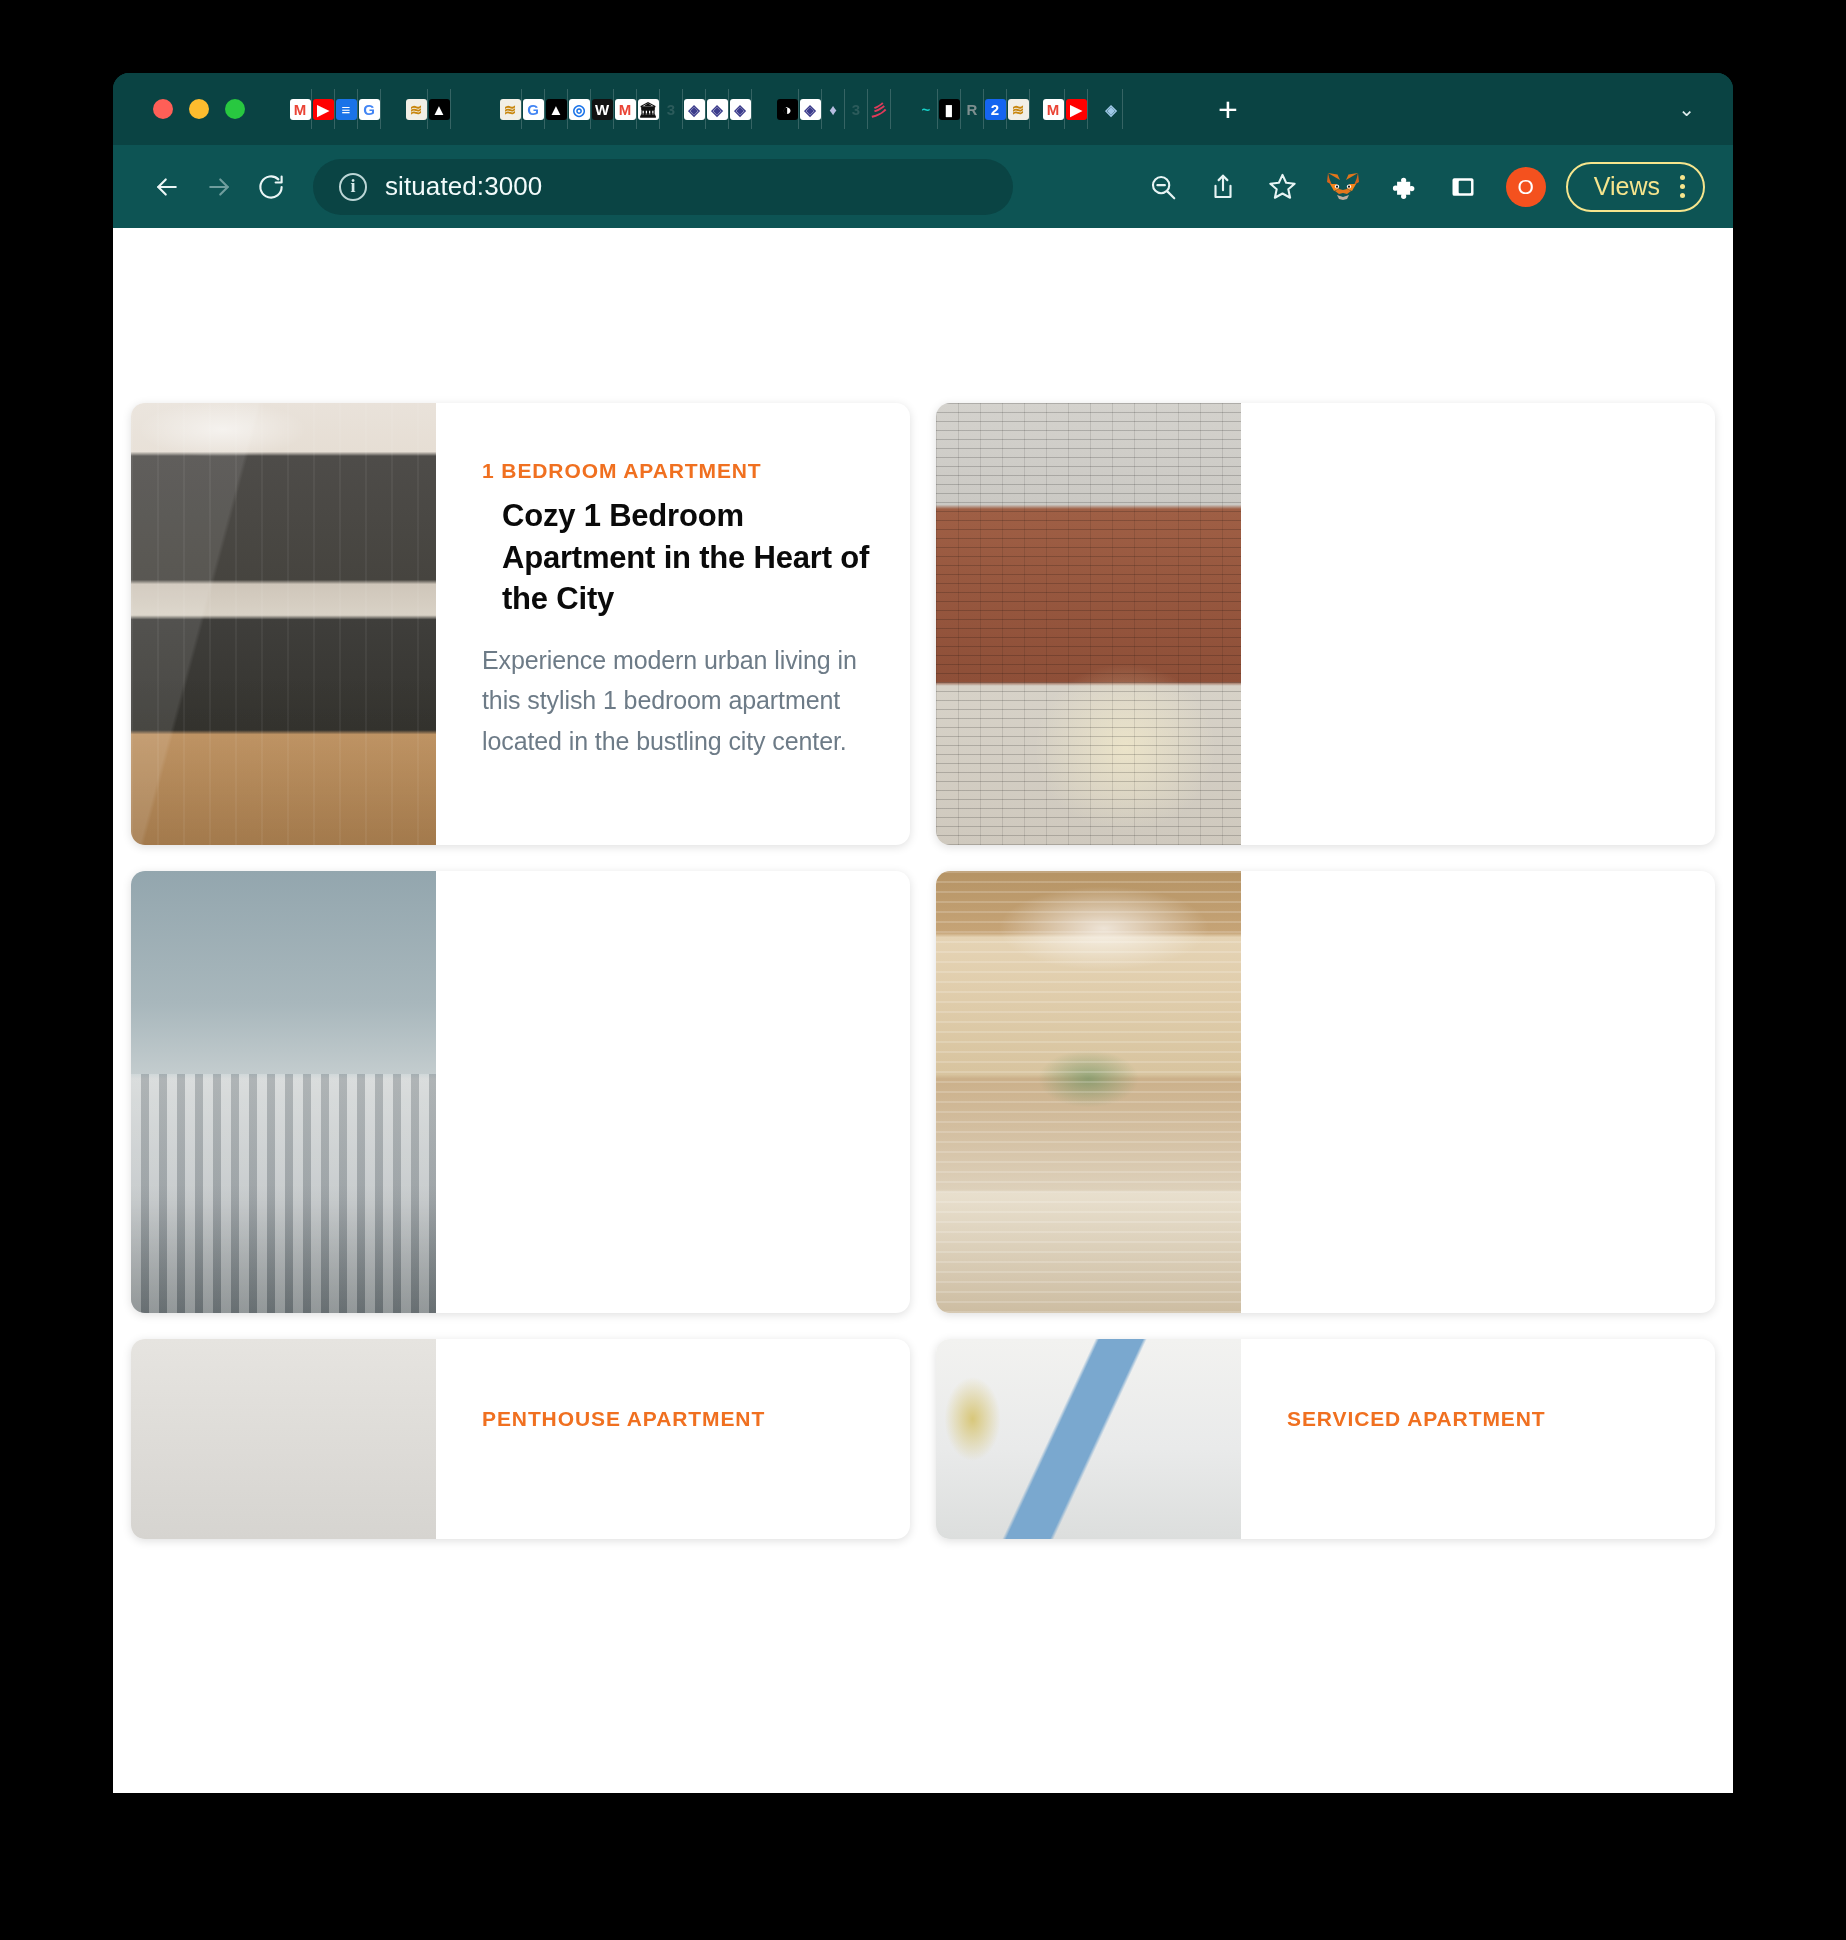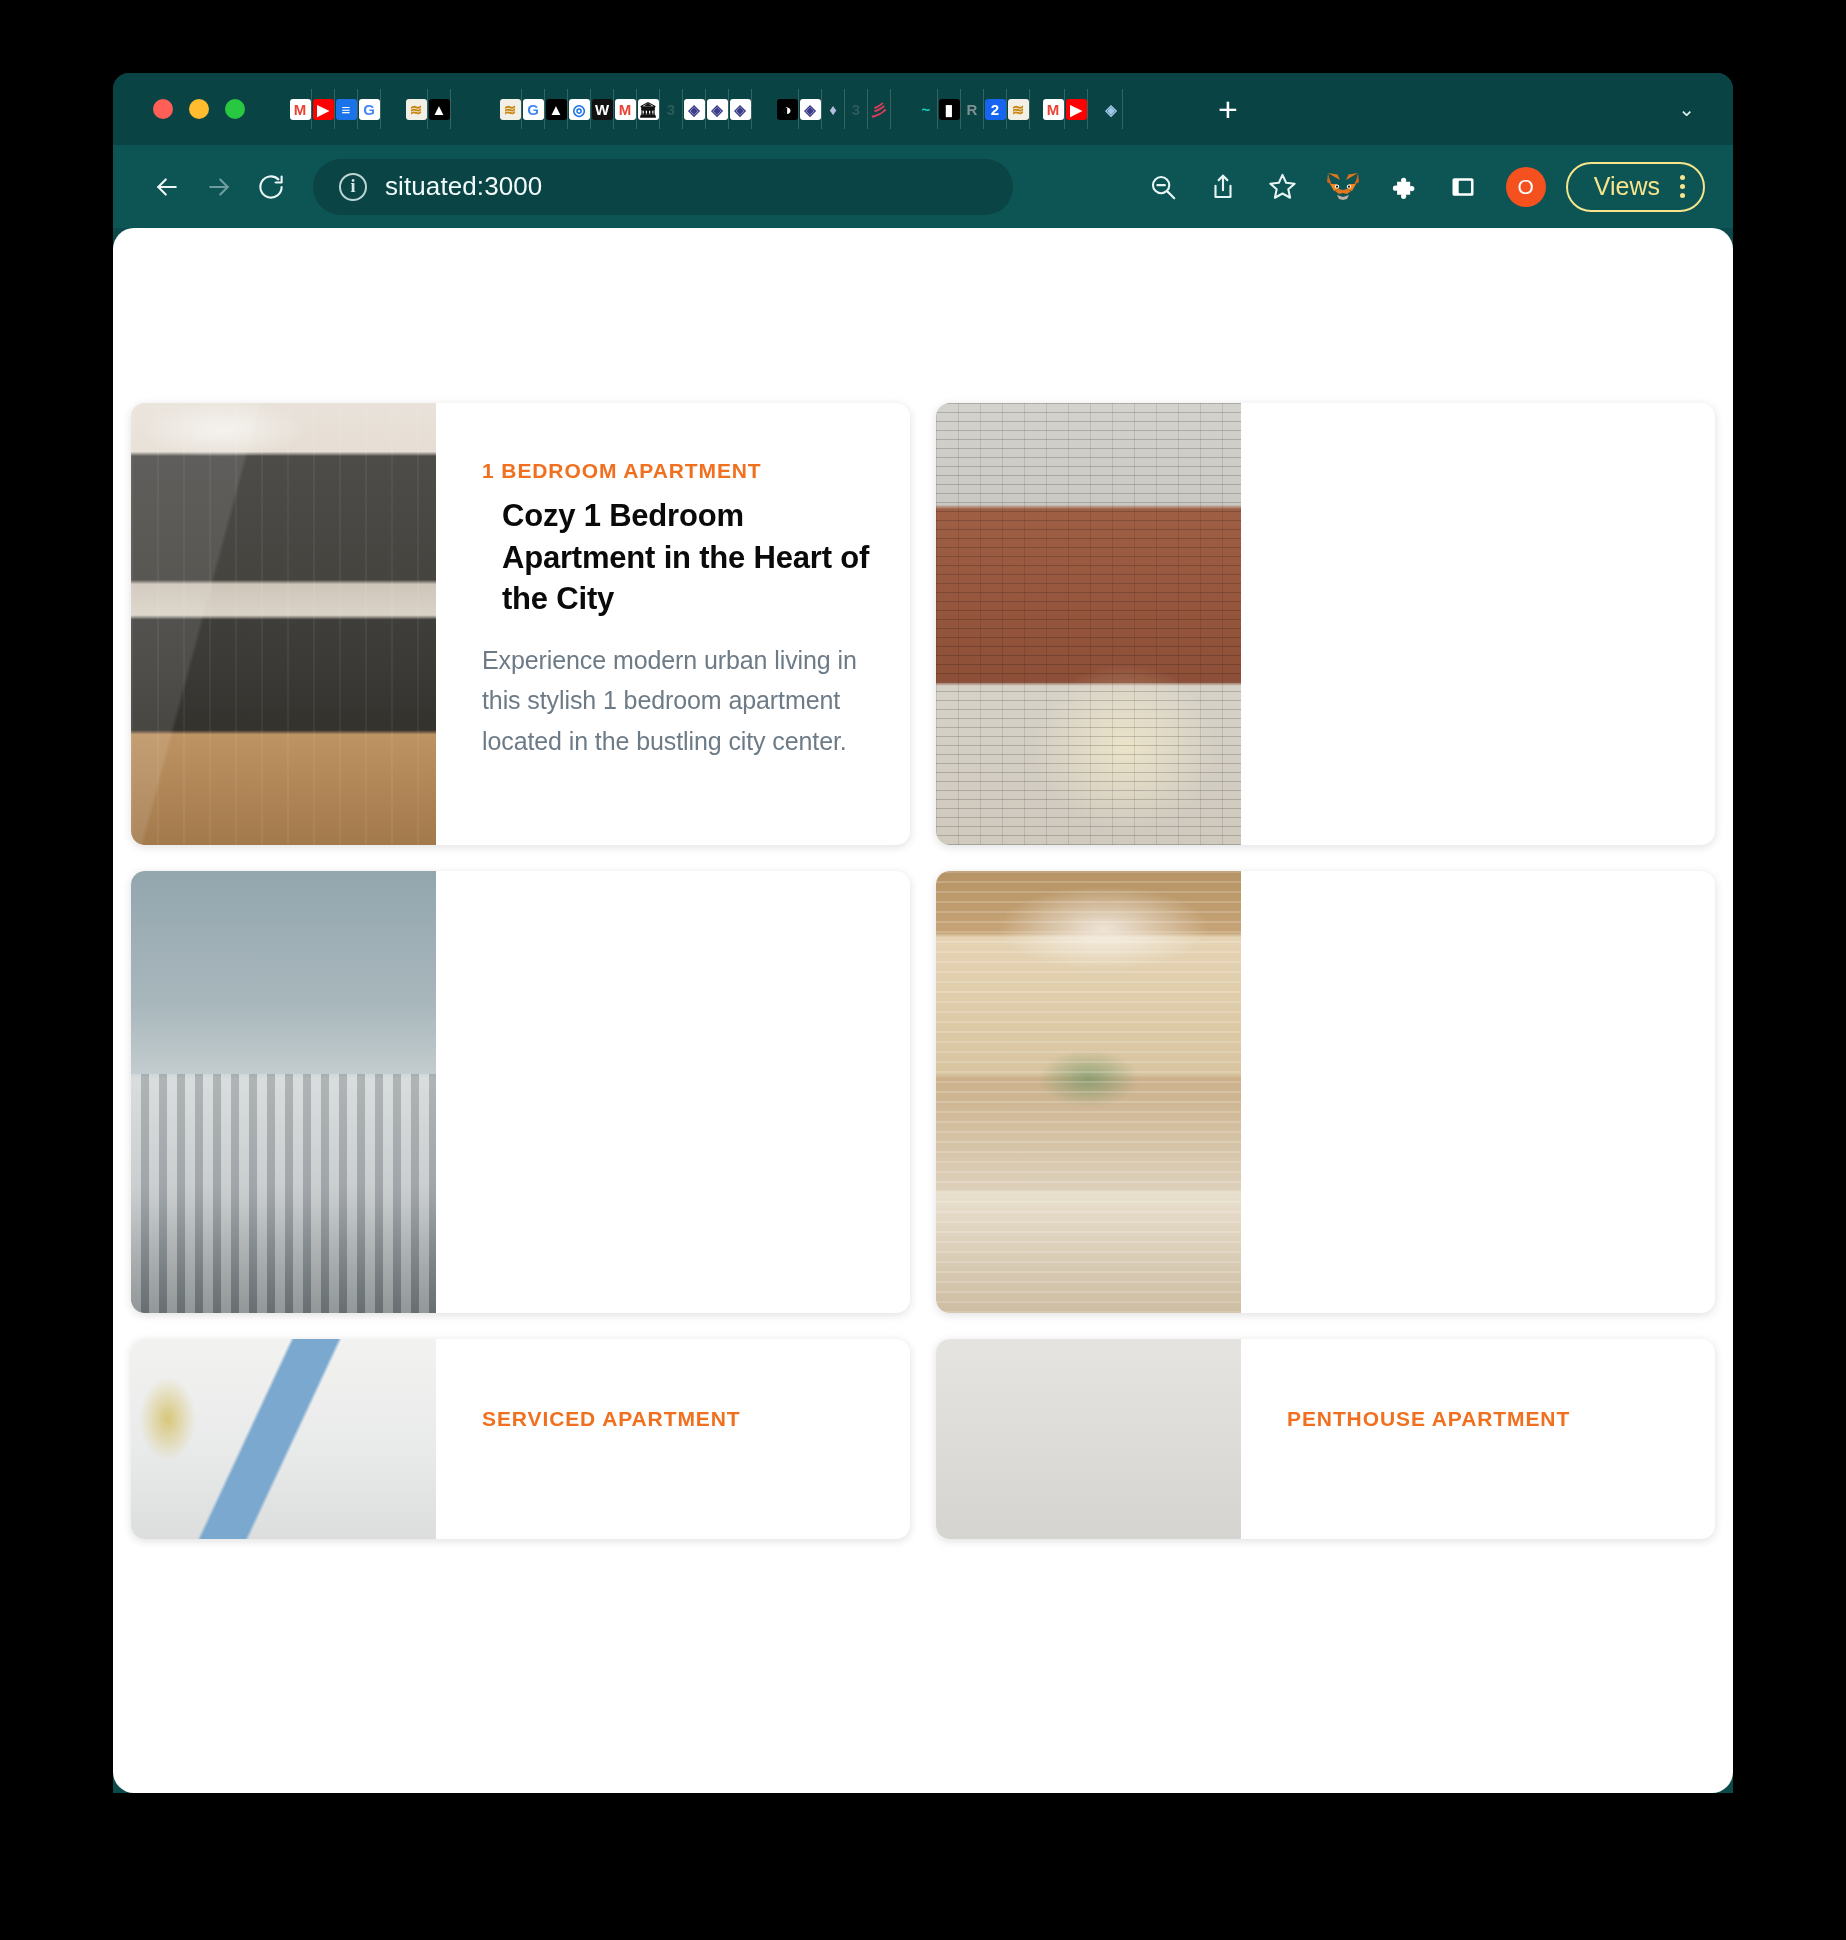--- a/index.html
+++ b/index.html
@@ -133,21 +133,20 @@
   }
   .kebab { display: flex; flex-direction: column; gap: 4px; }
   .kebab i { width: 5px; height: 5px; border-radius: 50%; background: #f6e58d; display: block; }
 
   
   #page {
     flex: 1 1 auto;
     background: #ffffff;
     overflow: hidden;
     position: relative;
-    border-radius: 21px;
   }
   #cards-grid {
     position: absolute;
     left: 0; top: 0; right: 0;
     padding: 175px 18px 0 18px;
     display: grid;
     grid-template-columns: 1fr 1fr;
     gap: 26px 26px;
   }
 
@@ -504,26 +503,26 @@
         <div class="card">
           <div class="card-media img-brick"></div>
         </div>
         <div class="card">
           <div class="card-media img-building"></div>
         </div>
         <div class="card">
           <div class="card-media img-loft"></div>
         </div>
         <div class="card partial">
+          <div class="card-media img-penthouse"></div>
+          <div class="card-body">
+            <div class="card-kicker">PENTHOUSE APARTMENT</div>
+          </div>
+        </div>
+        <div class="card partial">
           <div class="card-media img-serviced"></div>
           <div class="card-body">
             <div class="card-kicker">SERVICED APARTMENT</div>
           </div>
         </div>
-        <div class="card partial">
-          <div class="card-media img-penthouse"></div>
-          <div class="card-body">
-            <div class="card-kicker">PENTHOUSE APARTMENT</div>
-          </div>
-        </div>
       </div>
   </div>
 </div>
 
 </body></html>

